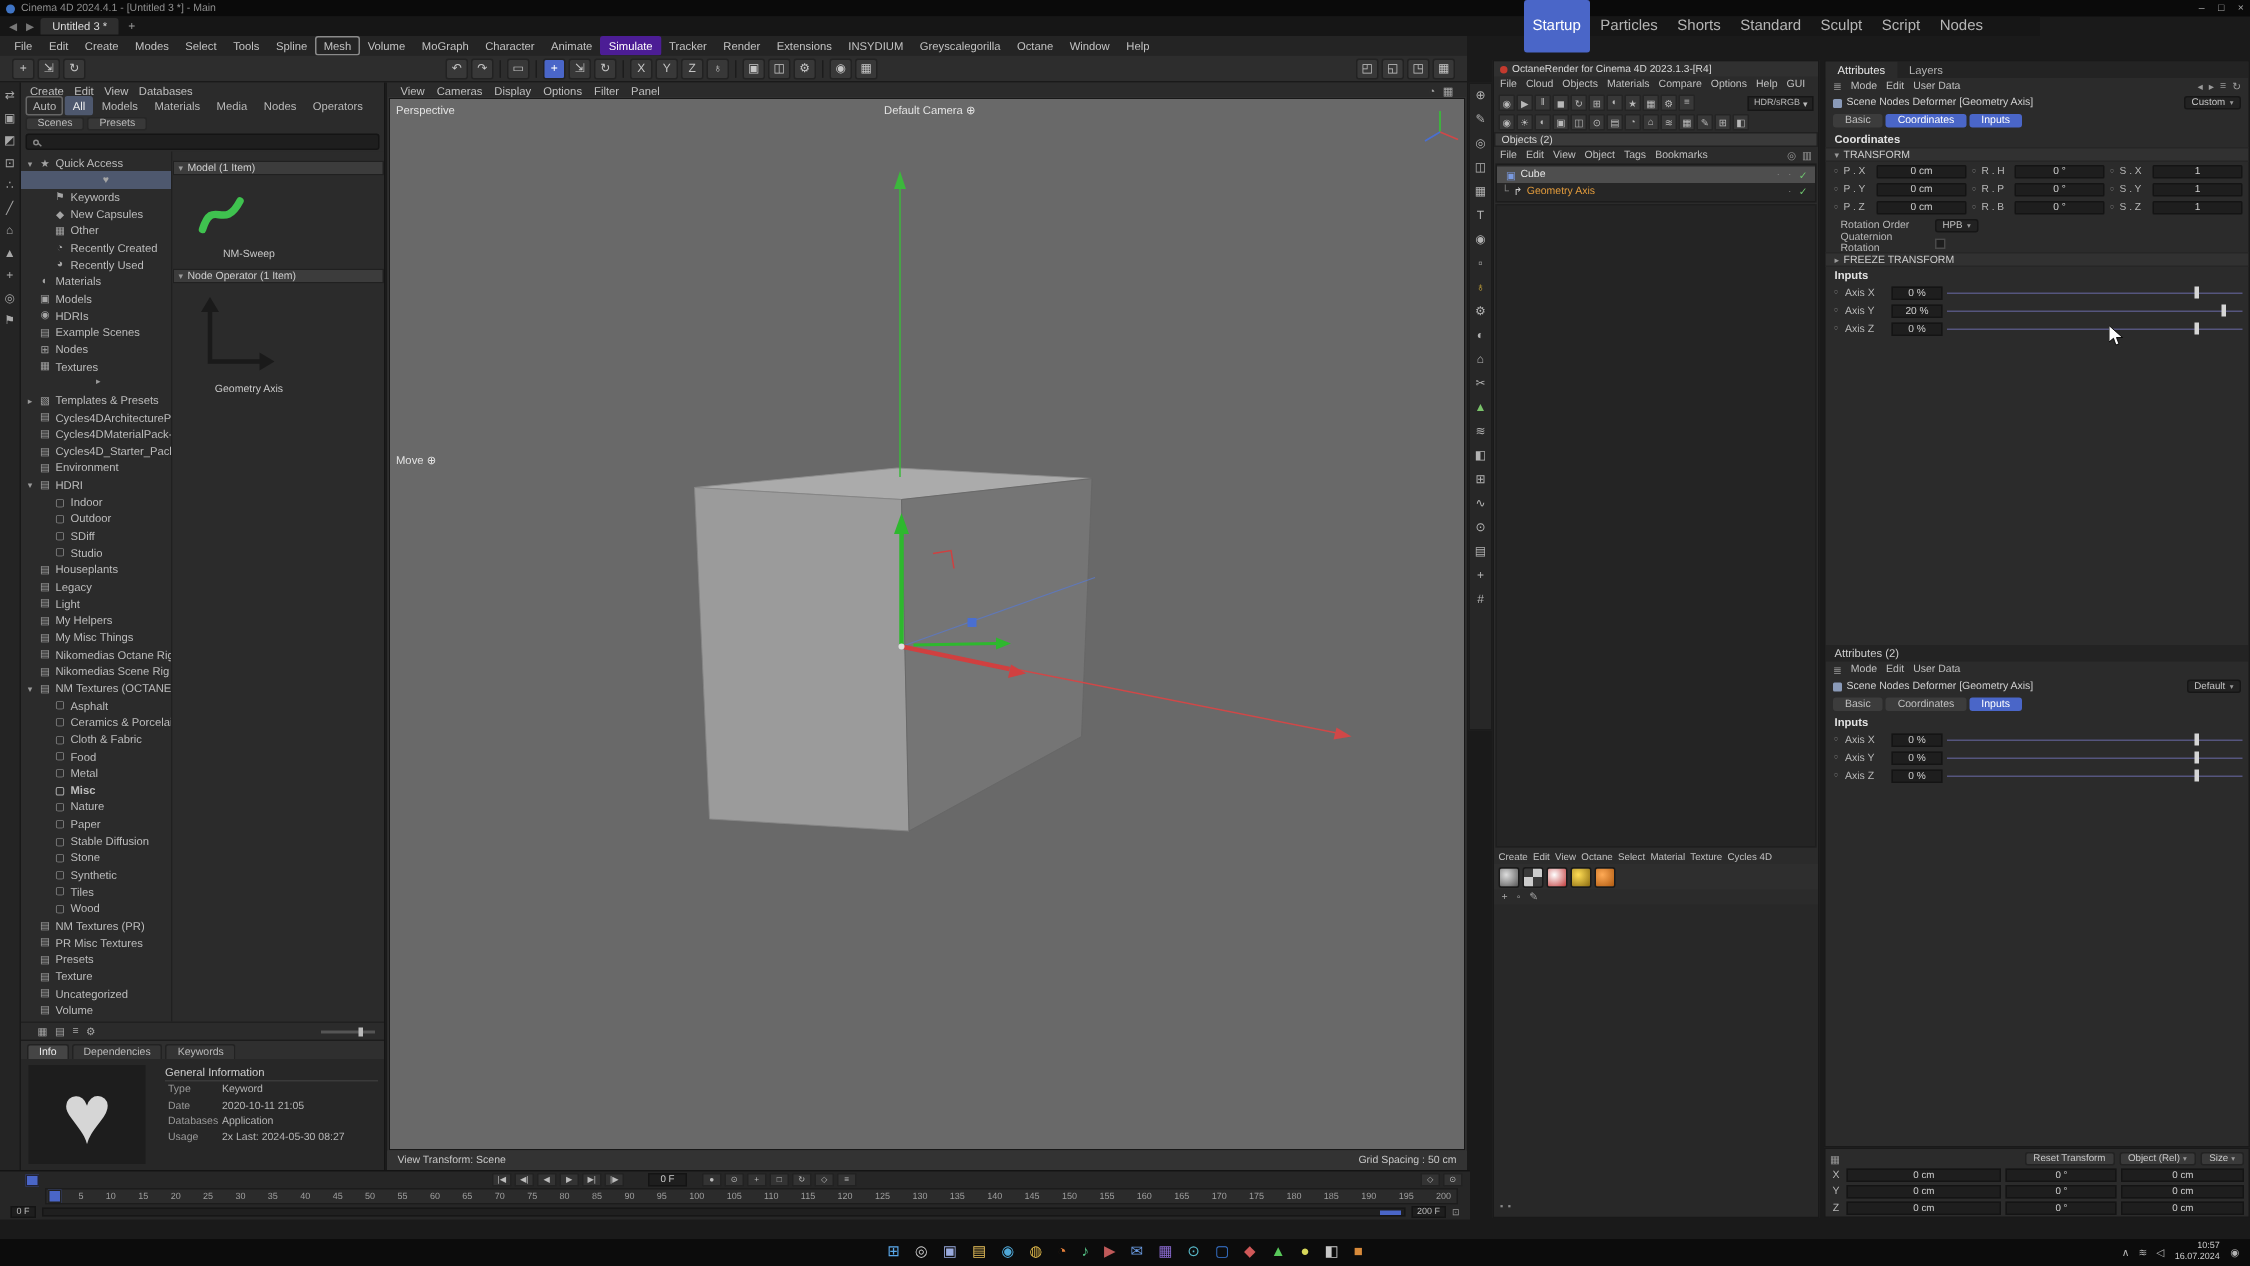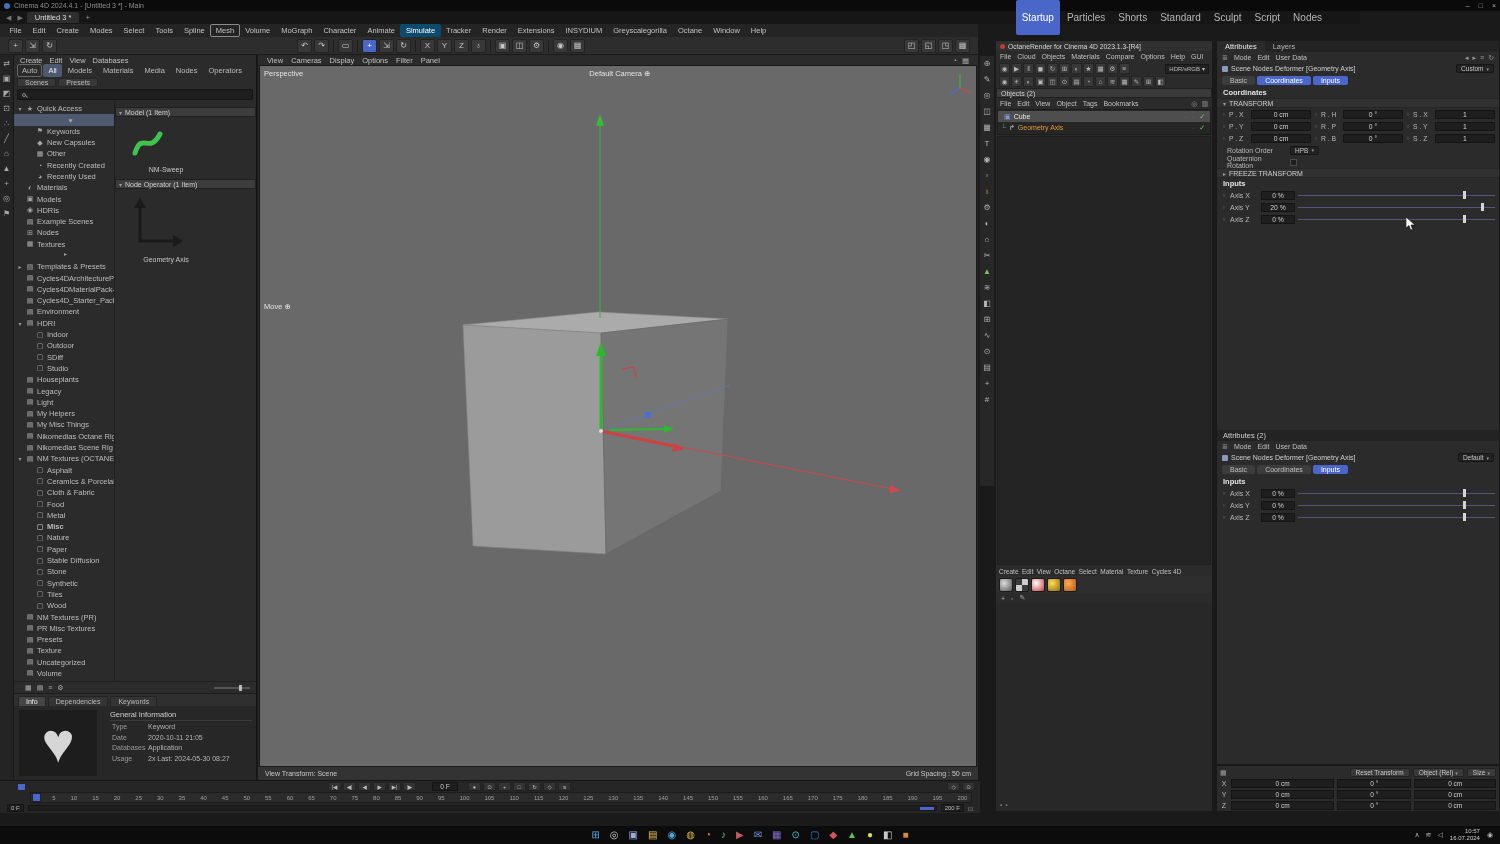--- a/index.html
+++ b/index.html
@@ -14,21 +14,21 @@
 #tabrow{left:0;top:11px;width:1360px;height:13px;background:#161616;display:flex;align-items:center;gap:2px;padding:0 4px}
 .navarr{color:#777;font-size:7px;padding:0 2px}
 .doctab{background:#2e2e2e;color:#ddd;padding:0 8px;border-radius:2px 2px 0 0;font-size:7.5px;height:11px;display:flex;align-items:center}
 .addtab{color:#999;padding:0 4px}
 #layouts{margin-left:auto;display:flex;gap:1px;margin-right:28px}
 .layout{padding:12px 6px;color:#b5b5b5;font-size:10px;border-radius:2px}
 .layout.active{background:#4a66c8;color:#fff}
 
 #menurow{left:0;top:24px;width:978px;height:13px;background:#242424;display:flex;align-items:center;padding:0 4px}
 .menu-item{padding:1px 4.5px;color:#c3c3c3;font-size:7.5px;white-space:nowrap;border:1px solid transparent;border-radius:2px}
-.menu-item.active{background:#0c4a6e;color:#fff}
+.menu-item.active{background:#4c1d95;color:#fff}
 .menu-item.boxed{border-color:#8a8a8a}
 
 #toolrow{left:0;top:37px;width:978px;height:18px;background:#2d2d2d;display:flex;align-items:center;gap:2px;padding:0 8px;border-bottom:1px solid #1a1a1a}
 .tgroup{display:flex;gap:2px;align-items:center}
 .tgroup.main{margin-left:238px}
 .rgroup{margin-left:auto;display:flex;gap:2px}
 .tbtn{width:15px;height:14px;background:#383838;border:1px solid #222;border-radius:2px;color:#c5c5c5;display:flex;align-items:center;justify-content:center;font-size:8px}
 .tbtn.active{background:#4a66c8;color:#fff}
 .tbtn.sep{width:1px;height:12px;background:#1c1c1c;border:none;margin:0 2px}
 

